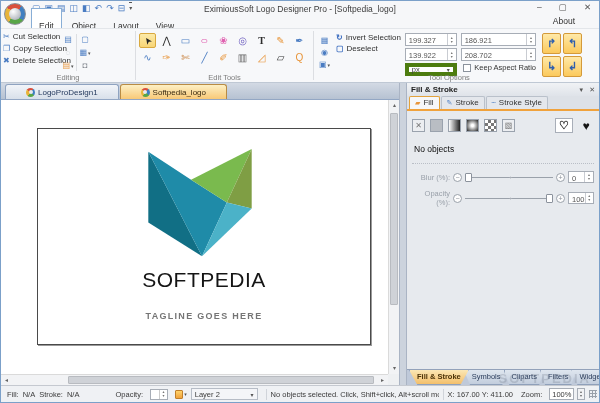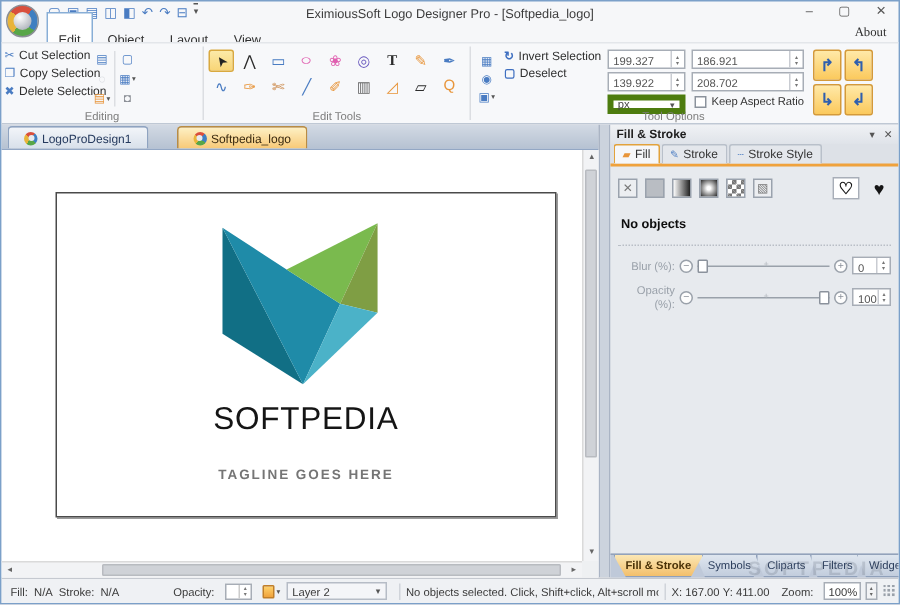--- a/index.html
+++ b/index.html
@@ -19,21 +19,21 @@
   .qat span{font-size:9px;line-height:10px;color:#4a7cc2;}
   .qat .arr{font-size:6px;color:#555;border-top:1px solid #555;}
   .win-title{position:absolute;left:0;right:0;top:3px;text-align:center;font-size:8.5px;color:#3c3c3c;}
   .win-controls{position:absolute;right:8px;top:1px;display:flex;gap:17px;font-size:8.5px;color:#555;}
   .win-controls span{cursor:default;}
 
   
   .menubar{height:14px;display:flex;align-items:center;padding-left:30px;gap:3px;position:relative;flex:none;}
   .menu-item{padding:12px 7px 2px;font-size:8.5px;color:#2f2f2f;}
   .menu-item.active{background:#fff;border:1px solid #88aed6;}
-  .menu-about{position:absolute;right:8px;font-size:8.5px;color:#2f2f2f;font-family:Liberation Serif, serif;}
+  .menu-about{position:absolute;right:24px;font-size:8.5px;color:#2f2f2f;}
 
   
   .ribbon{height:55px;background:#f7f8fa;border-top:1px solid #e3e6ea;border-bottom:1px solid #bfc8d4;
     display:flex;flex:none;position:relative;}
   .rgroup{position:relative;height:100%;}
   .glabel{position:absolute;bottom:0;left:0;right:0;text-align:center;font-size:7.5px;color:#7d7d7d;}
   .gsep{width:1px;background:#dcdee2;margin:2px 0;}
   
   .g-edit{width:134px;display:flex;padding:3px 1px 9px 2px;}
   .edbtns{display:flex;flex-direction:column;gap:3px;width:57px;}
@@ -75,23 +75,23 @@
   .corner-grid{display:grid;grid-template-columns:19px 19px;grid-template-rows:21px 21px;gap:2px;margin-left:2px;}
   .cbtn{background:linear-gradient(#ffe9a8,#fbc95c);border:1px solid #d49a3a;border-radius:2px;
     display:flex;align-items:center;justify-content:center;font-size:11px;font-weight:bold;color:#2f5fae;}
 
   
   .content{flex:1;display:flex;min-height:0;}
   .leftcol{width:410px;display:flex;flex-direction:column;min-height:0;}
   
   .tabbar{height:17px;flex:none;background:linear-gradient(#d3dae4,#b6c2d2);border-bottom:1px solid #93a7c4;
     display:flex;align-items:flex-end;padding-left:4px;}
-  .doc-tab{height:15px;display:inline-flex;align-items:center;gap:3px;padding:0 10px;font-size:8px;
+  .doc-tab{height:15px;display:inline-flex;align-items:center;gap:3px;padding:0 20px;font-size:8px;
     border:1px solid #8fa3c0;border-bottom:none;border-radius:3px 3px 0 0;
-    background:linear-gradient(#f2f5f9,#d8e0ea);color:#253a5e;margin-right:19px;}
+    background:linear-gradient(#f2f5f9,#d8e0ea);color:#253a5e;margin-right:1px;}
   .doc-tab.active{background:linear-gradient(#fdf0c4,#f8c977);border-color:#b98c44;color:#3a2a10;}
   .tab-logo{width:9px;height:9px;border-radius:50%;
     background:conic-gradient(from -50deg,#d94f3d 0 25%,#3f7fc1 25% 50%,#58a648 50% 75%,#e8b43a 75% 100%);position:relative;flex:none;}
   .tab-logo::after{content:"";position:absolute;left:2.5px;top:2.5px;width:4px;height:4px;border-radius:50%;background:#e8eaee;}
   
   .canvas{flex:1;position:relative;background:#fff;overflow:hidden;}
   .page{position:absolute;left:36px;top:28px;width:334px;height:217px;background:#fff;
     border:1px solid #4a4a4a;box-shadow:1px 1px 0 #9a9a9a;}
   .page svg{position:absolute;inset:0;}
   .logo-title{position:absolute;left:0;right:0;top:139px;text-align:center;font-size:21px;
@@ -121,21 +121,21 @@
   .fillrow{display:flex;gap:5px;align-items:center;}
   .fbtn{width:13px;height:13px;border:1px solid #9aa2ad;background:#eceef1;display:flex;align-items:center;justify-content:center;font-size:8px;color:#777;flex:none;}
   .fbtn.solid{background:#b9bdc3;}
   .fbtn.linear{background:linear-gradient(90deg,#fff,#222);}
   .fbtn.radial{background:radial-gradient(circle,#fff 15%,#333 95%);}
   .fbtn.pattern{background-image:linear-gradient(45deg,#777 25%,transparent 25%,transparent 75%,#777 75%),
     linear-gradient(45deg,#777 25%,#fff 25%,#fff 75%,#777 75%);background-size:6px 6px;background-position:0 0,3px 3px;}
   .heart-outline{margin-left:auto;width:18px;height:15px;background:#fff;border:1px solid #a8aeb8;
     display:flex;align-items:center;justify-content:center;font-size:11px;color:#111;font-weight:bold;}
   .heart-solid{width:16px;text-align:center;font-size:12px;color:#151515;}
-  .no-objects{margin:11px 2px 0;font-size:8.5px;font-weight:bold;color:#0d0d0d;}
+  .no-objects{margin:11px 2px 0;font-size:8.5px;font-weight:normal;color:#0d0d0d;}
   .dotline{border-top:1px dotted #b9bec6;margin:9px 0 7px;}
   .sliderrow{display:flex;align-items:center;gap:3px;margin:6px 0;}
   .sliderrow .lbl{width:38px;text-align:right;font-size:7.5px;color:#9aa1aa;flex:none;}
   .circ{width:9px;height:9px;border:1px solid #9aa1aa;border-radius:50%;background:#fdfdfd;color:#8a9099;
     font-size:7px;line-height:7px;text-align:center;flex:none;}
   .track{flex:1;height:0;border-top:1px solid #9aa1aa;position:relative;}
   .track::after{content:"+";position:absolute;left:50%;top:-4px;font-size:6px;color:#b0b5bc;}
   .thumb{position:absolute;top:-5px;width:7px;height:9px;background:#fff;border:1px solid #8b929c;border-radius:1px;}
   .spin.small{width:26px;height:12px;flex:none;}
   

